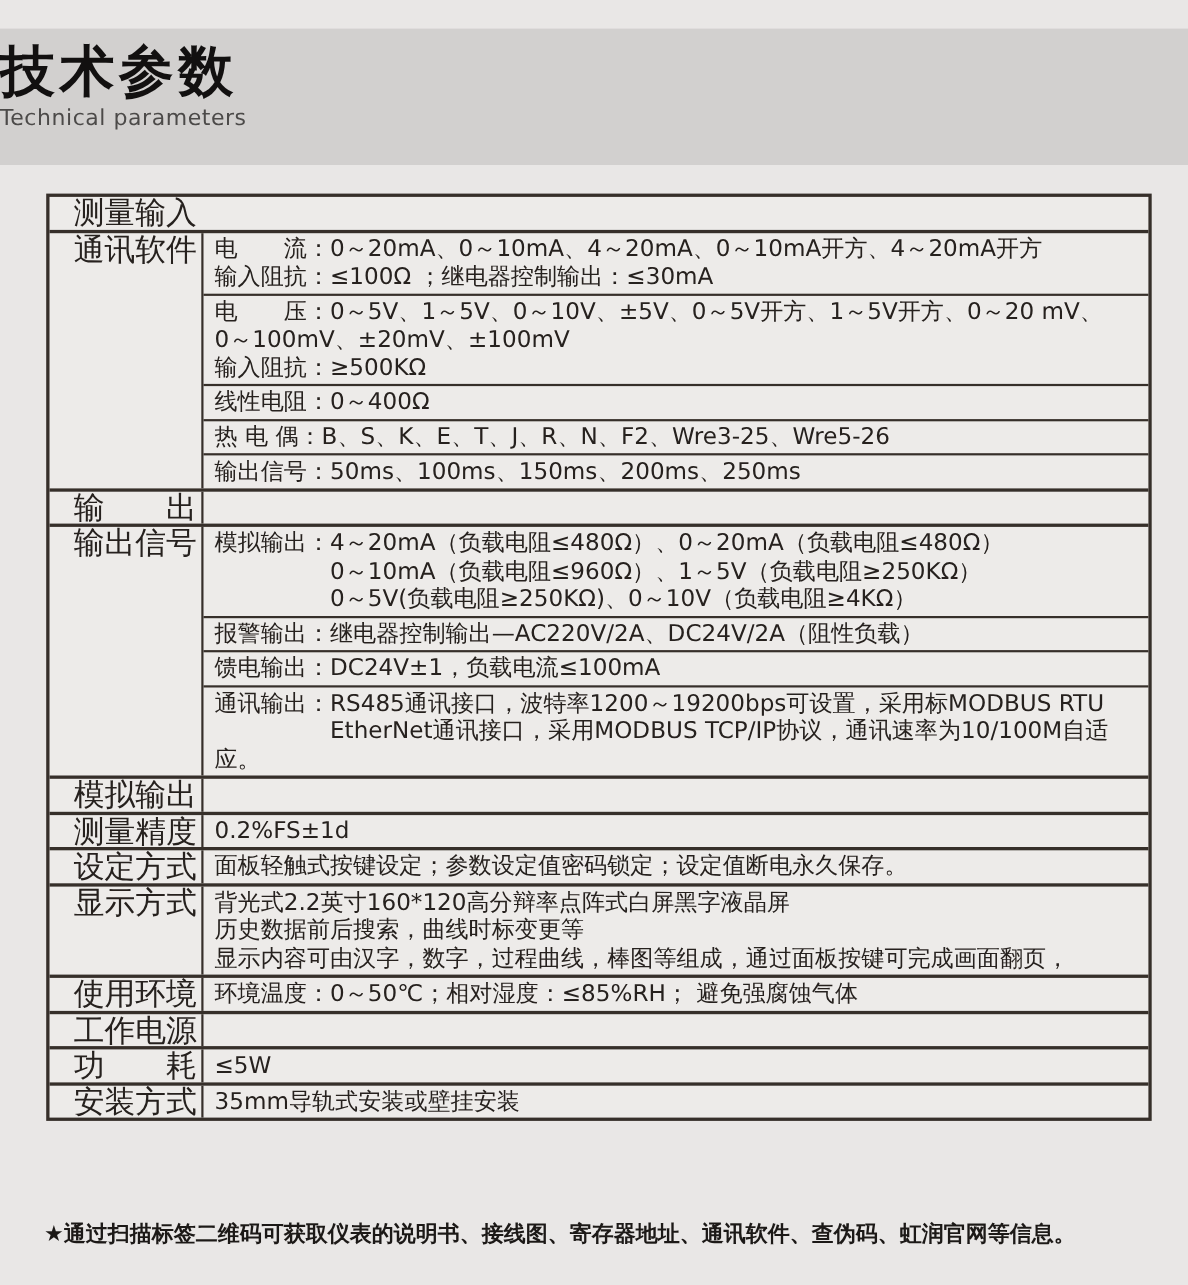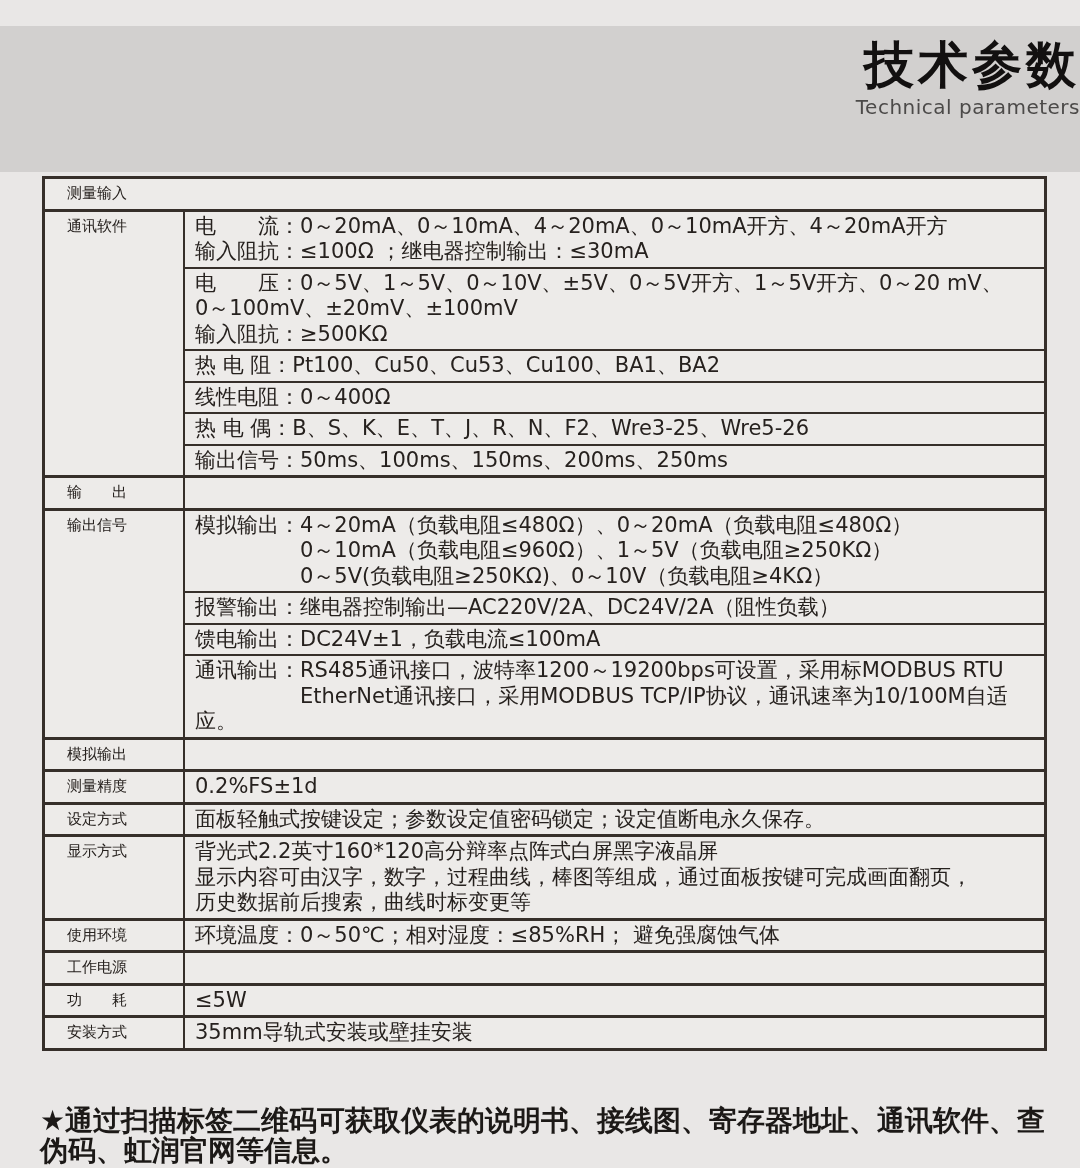--- a/index.html
+++ b/index.html
@@ -7,48 +7,48 @@
     --border:#362f2a; --text:#26211e; --subtitle:#4c4a49;
   }
   *{box-sizing:border-box;}
   html,body{margin:0;padding:0;}
   body{
     width:1080px;height:1168px;position:relative;overflow:hidden;
     background:var(--page_bg);color:var(--text);
     font-family:"DejaVu Sans","Liberation Sans",sans-serif;
   }
   .band{
-    position:absolute;left:0;top:26px;width:1080px;height:146px;
-    background:var(--band_bg);text-align:right;
+    position:absolute;left:0;top:26px;width:1080px;height:124px;
+    background:var(--band_bg);text-align:left;
   }
   .title{
     margin-top:10px;font-size:50px;font-weight:900;letter-spacing:4px;
     line-height:58px;color:#121010;
   }
   .subtitle{
     font-size:20px;line-height:26px;color:var(--subtitle);letter-spacing:0.5px;
   }
   .spec-table{
     position:absolute;left:42px;top:176px;width:1005px;
     border:3px solid var(--border);background:var(--table_bg);
   }
   .row{display:flex;border-top:3px solid var(--border);}
   .row:first-child{border-top:none;}
   .cell-label{
     flex:0 0 140px;width:140px;border-right:2px solid var(--border);
-    padding:2px 4px 2px 22px;font-size:15px;line-height:25.5px;white-space:pre-wrap;
+    padding:2px 4px 2px 22px;font-size:28px;line-height:25.5px;white-space:pre-wrap;
   }
   .row.full .cell-label{flex:1;width:auto;border-right:none;}
   .cell-content{flex:1;min-width:0;display:flex;flex-direction:column;}
   .subcell{border-top:2px solid var(--border);padding:2px 2px 2px 10px;flex:1;}
   .subcell:first-child{border-top:none;}
   .line{font-size:21px;line-height:25.5px;white-space:pre-wrap;}
   .footer-note{
     position:absolute;left:40px;top:1106px;width:1015px;
-    font-size:28px;font-weight:bold;color:#1c1917;line-height:30px;white-space:pre-wrap;
+    font-size:20px;font-weight:bold;color:#1c1917;line-height:30px;white-space:pre-wrap;
   }
 </style>
 </head>
 <body>
 
 <div class="band">
   <div class="title">技术参数</div>
   <div class="subtitle">Technical parameters</div>
 </div>
 
@@ -62,23 +62,20 @@
     <div class="cell-label">通讯软件</div>
     <div class="cell-content">
       <div class="subcell">
         <div class="line">电　　流：0～20mA、0～10mA、4～20mA、0～10mA开方、4～20mA开方</div>
         <div class="line">输入阻抗：≤100Ω ；继电器控制输出：≤30mA</div>
       </div>
       <div class="subcell">
         <div class="line">电　　压：0～5V、1～5V、0～10V、±5V、0～5V开方、1～5V开方、0～20 mV、</div>
         <div class="line">0～100mV、±20mV、±100mV</div>
         <div class="line">输入阻抗：≥500KΩ</div>
-      </div>
-      <div class="subcell">
-        <div class="line">热 电 阻：Pt100、Cu50、Cu53、Cu100、BA1、BA2</div>
       </div>
       <div class="subcell">
         <div class="line">线性电阻：0～400Ω</div>
       </div>
       <div class="subcell">
         <div class="line">热 电 偶：B、S、K、E、T、J、R、N、F2、Wre3-25、Wre5-26</div>
       </div>
       <div class="subcell">
         <div class="line">输出信号：50ms、100ms、150ms、200ms、250ms</div>
       </div>
@@ -140,22 +137,22 @@
         <div class="line">面板轻触式按键设定；参数设定值密码锁定；设定值断电永久保存。</div>
       </div>
     </div>
   </div>
 
   <div class="row">
     <div class="cell-label">显示方式</div>
     <div class="cell-content">
       <div class="subcell">
         <div class="line">背光式2.2英寸160*120高分辩率点阵式白屏黑字液晶屏</div>
+        <div class="line">历史数据前后搜索，曲线时标变更等</div>
         <div class="line">显示内容可由汉字，数字，过程曲线，棒图等组成，通过面板按键可完成画面翻页，</div>
-        <div class="line">历史数据前后搜索，曲线时标变更等</div>
       </div>
     </div>
   </div>
 
   <div class="row">
     <div class="cell-label">使用环境</div>
     <div class="cell-content">
       <div class="subcell">
         <div class="line">环境温度：0～50℃；相对湿度：≤85%RH； 避免强腐蚀气体</div>
       </div>

